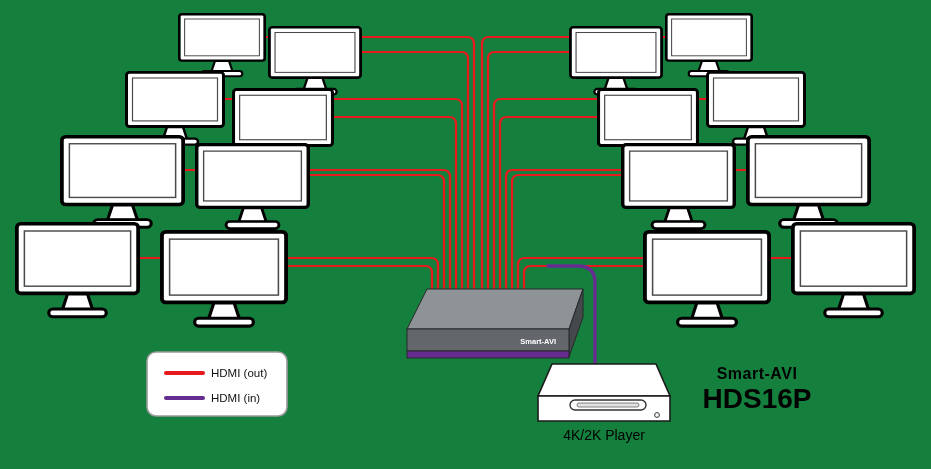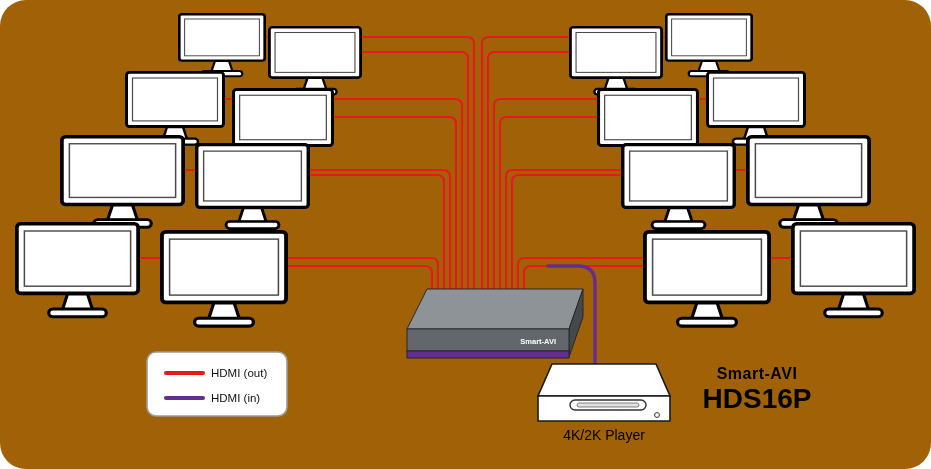--- a/index.html
+++ b/index.html
@@ -1,16 +1,16 @@
 <!DOCTYPE html>
 <html><head>
 <meta charset="utf-8">
 <style>
   html,body{margin:0;padding:0;background:#fff;}
-  .stage{position:relative;width:931px;height:469px;background:#a16207;overflow:hidden;border-radius:26px;}
+  .stage{position:relative;width:931px;height:469px;background:#15803d;overflow:hidden;}
   svg text{font-family:"Liberation Sans","DejaVu Sans",sans-serif;}
 </style>
 </head>
 <body>
 
 <div class="stage">
 <svg width="931" height="469" viewBox="0 0 931 469" xmlns="http://www.w3.org/2000/svg">
 
   <defs>
     <g id="mon">

